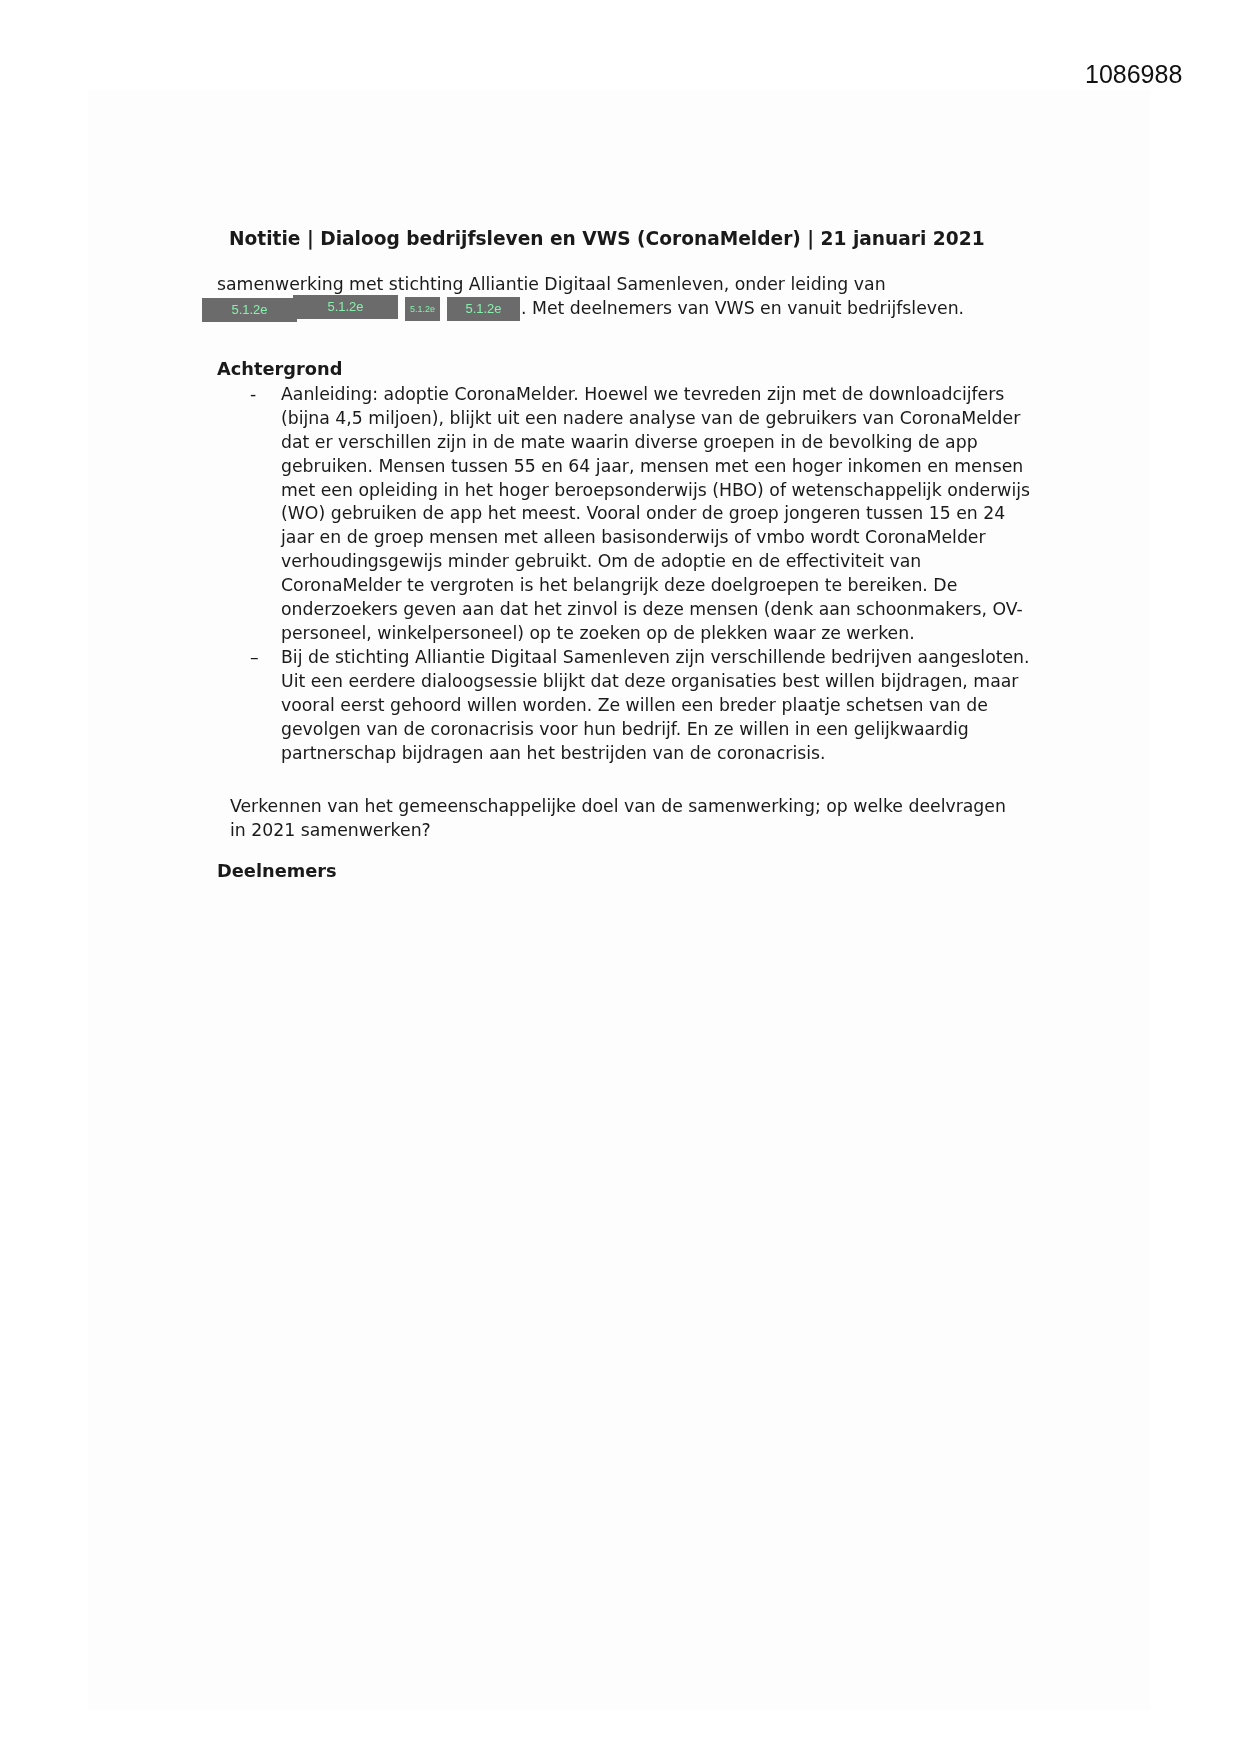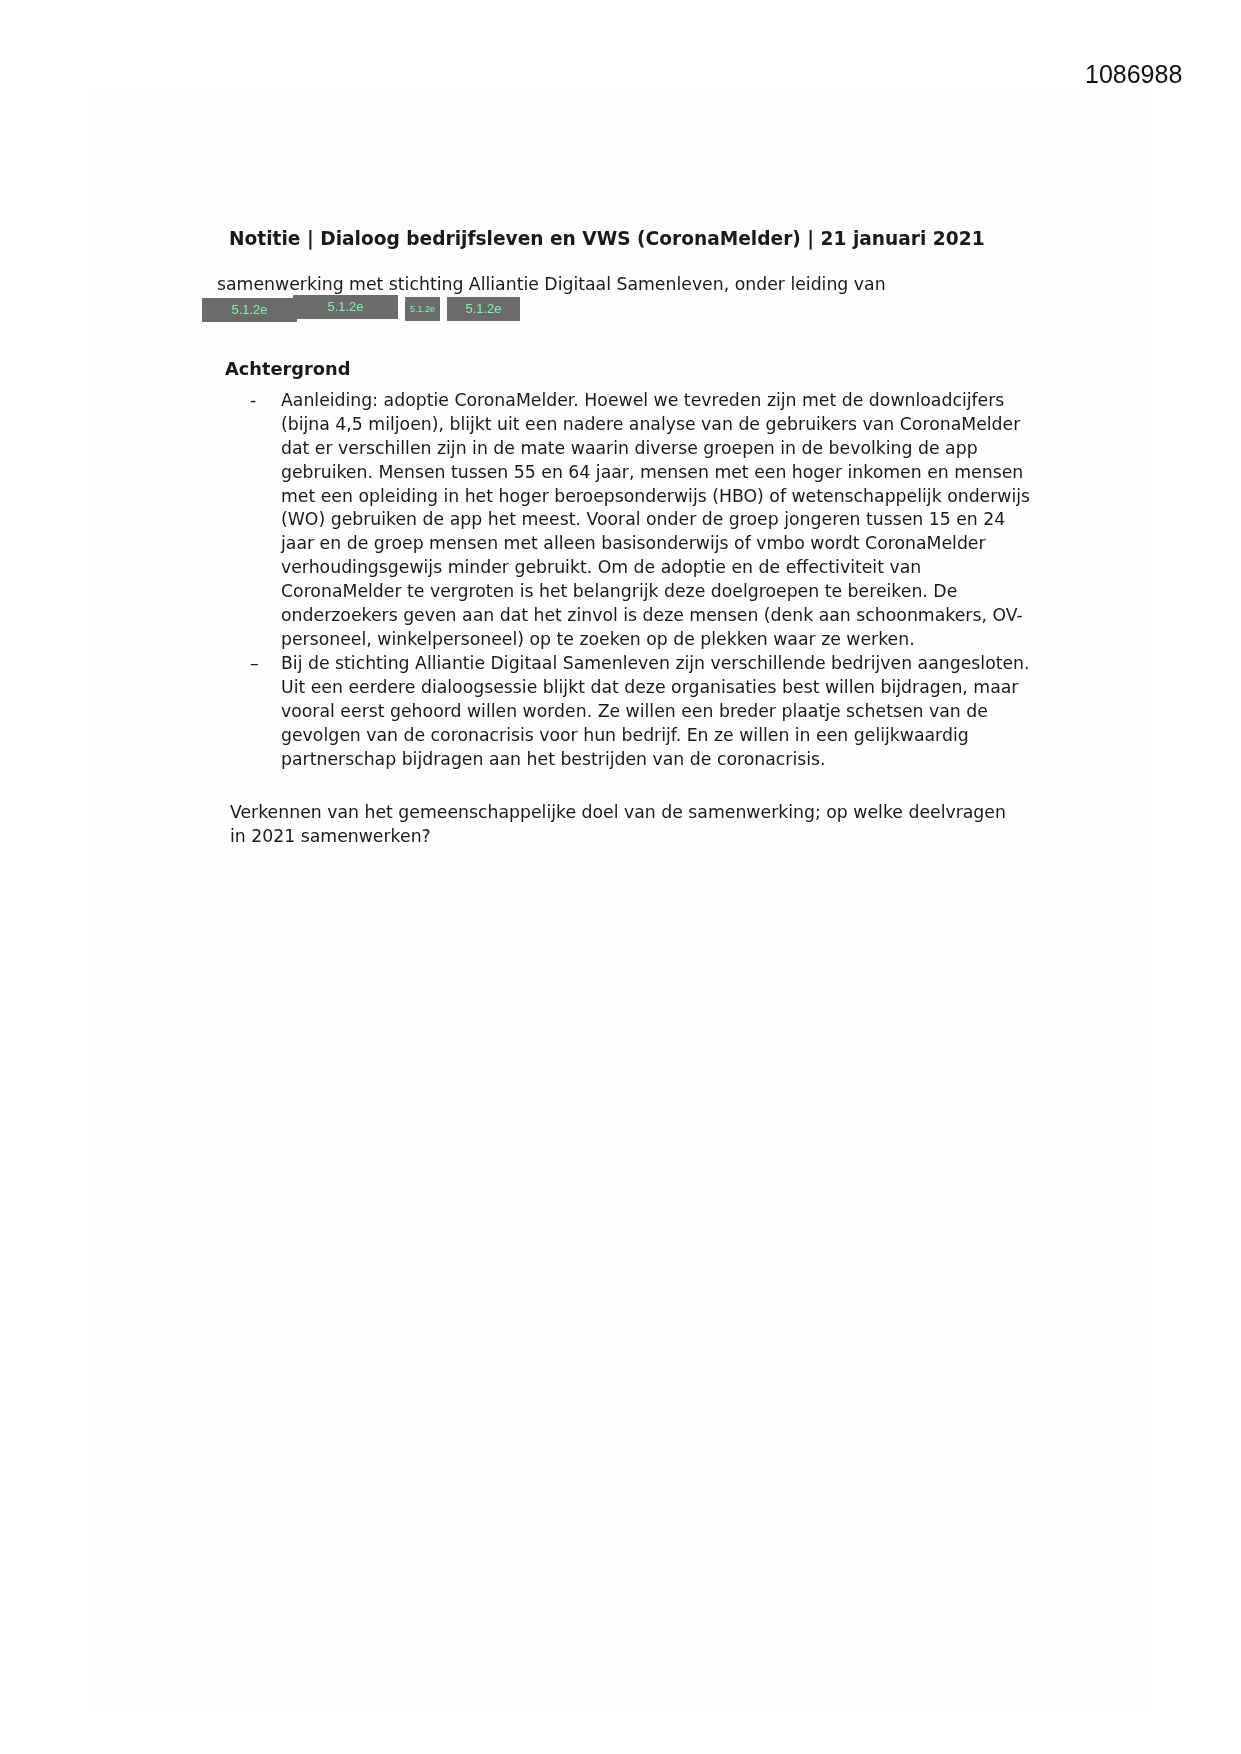--- a/index.html
+++ b/index.html
@@ -21,21 +21,21 @@
     .intro { margin-top: 21px; }
     .intro p { margin: 0; }
     .redaction-line { position: relative; height: 24px; white-space: nowrap; }
     .redact {
       position: absolute; background: #6b6b6b; color: #86efac;
       font-family: "Liberation Sans", sans-serif; font-size: 13px;
       text-align: center; line-height: 24px; height: 24px;
     }
     .redact.small { font-size: 9px; }
     .after-redact { position: absolute; left: 304px; top: 0; }
-    h2 { font-size: 17.8px; font-weight: bold; margin: 8px; line-height: 24px; }
+    h2 { font-size: 17.8px; font-weight: bold; margin: 0; line-height: 24px; }
     .section-bg { margin-top: 36px; }
     ul.bullets { list-style: none; margin: 2px 0 0 0; padding: 0; }
     ul.bullets li { position: relative; padding-left: 64px; }
     .dash { position: absolute; left: 33px; top: 0; }
     .bold { font-weight: normal; }
     .section-doel { margin-top: 30px; }
     .section-deel { margin-top: 16px; }
   </style>
 </head>
 <body>
@@ -47,20 +47,21 @@
 <div class="content">
   <h1 class="title">Notitie | Dialoog bedrijfsleven en VWS (CoronaMelder) | 21 januari 2021</h1>
 
   <div class="intro">
     <p>samenwerking met stichting Alliantie Digitaal Samenleven, onder leiding van</p>
     <div class="redaction-line">
       <span class="redact" style="left:-15px;width:95px;top:1px;">5.1.2e</span>
       <span class="redact" style="left:76px;width:105px;top:-2px;">5.1.2e</span>
       <span class="redact small" style="left:188px;width:35px;">5.1.2e</span>
       <span class="redact" style="left:230px;width:73px;">5.1.2e</span>
+      <span class="after-redact">. Met deelnemers van VWS en vanuit bedrijfsleven.</span>
     </div>
   </div>
 
   <div class="section-bg">
     <h2>Achtergrond</h2>
     <ul class="bullets">
       <li>
         <span class="dash">-</span>
         <span>Aanleiding: adoptie CoronaMelder. Hoewel we tevreden zijn met de downloadcijfers (bijna 4,5 miljoen), blijkt uit een nadere analyse van de gebruikers van CoronaMelder dat er verschillen zijn in de mate waarin diverse groepen in de bevolking de app gebruiken. Mensen tussen 55 en 64 jaar, mensen met een hoger inkomen en mensen met een opleiding in het hoger beroepsonderwijs (HBO) of wetenschappelijk onderwijs (WO) gebruiken de app het meest. Vooral onder de groep jongeren tussen 15 en 24 jaar en de groep mensen met alleen basisonderwijs of vmbo wordt CoronaMelder verhoudingsgewijs minder gebruikt. Om de adoptie en de effectiviteit van CoronaMelder te vergroten is het belangrijk deze doelgroepen te bereiken. </span><span class="bold">De onderzoekers geven aan dat het zinvol is deze mensen (denk aan schoonmakers, OV-personeel, winkelpersoneel) op te zoeken op de plekken waar ze werken</span><span>.</span>
       </li>
@@ -68,13 +69,16 @@
         <span class="dash">–</span>
         <span>Bij de stichting Alliantie Digitaal Samenleven zijn verschillende bedrijven aangesloten. Uit een eerdere dialoogsessie blijkt dat deze organisaties best willen bijdragen, maar vooral eerst gehoord willen worden. Ze willen een breder plaatje schetsen van de gevolgen van de coronacrisis voor hun bedrijf. En ze willen in een gelijkwaardig partnerschap bijdragen aan het bestrijden van de coronacrisis.</span>
       </li>
     </ul>
   </div>
 
   <div class="section-doel">
     <p style="margin:13px;">Verkennen van het gemeenschappelijke doel van de samenwerking; op welke deelvragen in 2021 samenwerken?</p>
   </div>
 
+  <div class="section-deel">
+    <h2>Deelnemers</h2>
+  </div>
 </div>
 
 </body></html>

